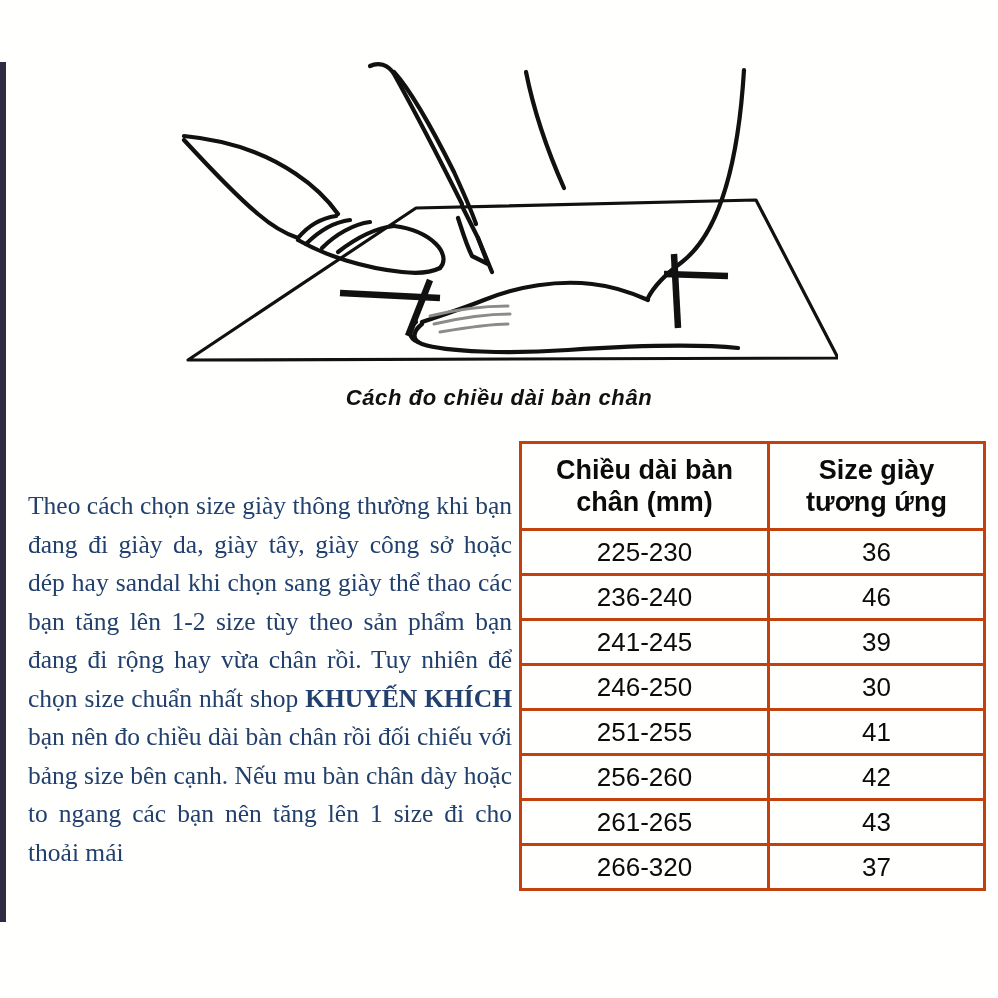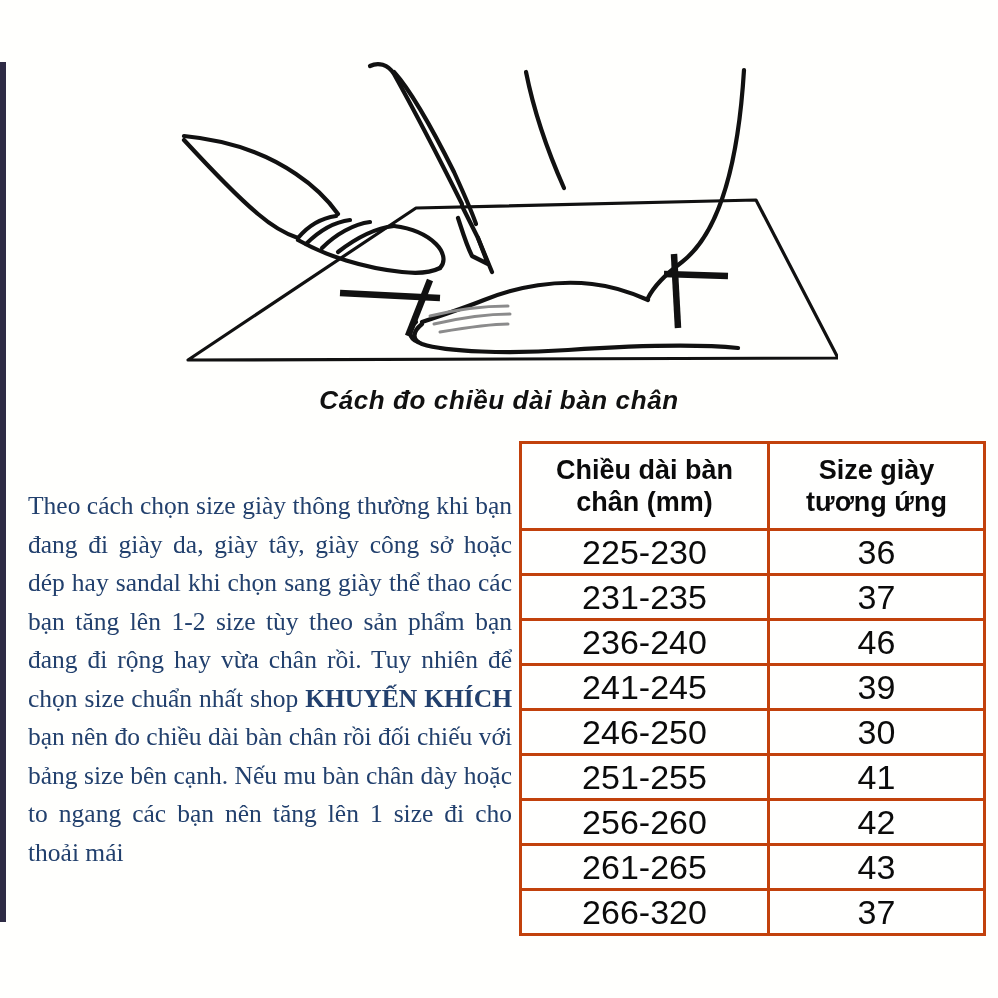--- a/index.html
+++ b/index.html
@@ -39,21 +39,21 @@
   
   #caption {
     position: absolute;
     left: 0px;
     top: 385px;
     width: 998px;
     text-align: center;
     font-family: "Liberation Sans", sans-serif;
     font-style: italic;
     font-weight: bold;
-    font-size: 26px;
+    font-size: 22px;
     letter-spacing: 0.6px;
     color: #111111;
   }
 
   
   #description {
     position: absolute;
     left: 28px;
     top: 487px;
     width: 484px;
@@ -85,21 +85,21 @@
   #size-table th {
     height: 84px;
     font-weight: bold;
     font-size: 27px;
     line-height: 32px;
     padding: 0 4px;
   }
   #size-table td {
     height: 40px;
     font-weight: normal;
-    font-size: 34px;
+    font-size: 26px;
     font-family: "Liberation Sans", sans-serif;
   }
   #size-table col.c-range { width: 248px; }
   #size-table col.c-size  { width: 216px; }
 </style>
 </head>
 <body>
 
 <div id="page">
 
@@ -198,24 +198,20 @@
         </th>
       </tr>
     </thead>
     <tbody id="size-table-body">
 
     <tr>
           <td>225-230</td>
           <td>36</td>
         </tr>
         <tr>
-          <td>231-235</td>
-          <td>37</td>
-        </tr>
-        <tr>
           <td>236-240</td>
           <td>46</td>
         </tr>
         <tr>
           <td>241-245</td>
           <td>39</td>
         </tr>
         <tr>
           <td>246-250</td>
           <td>30</td>

